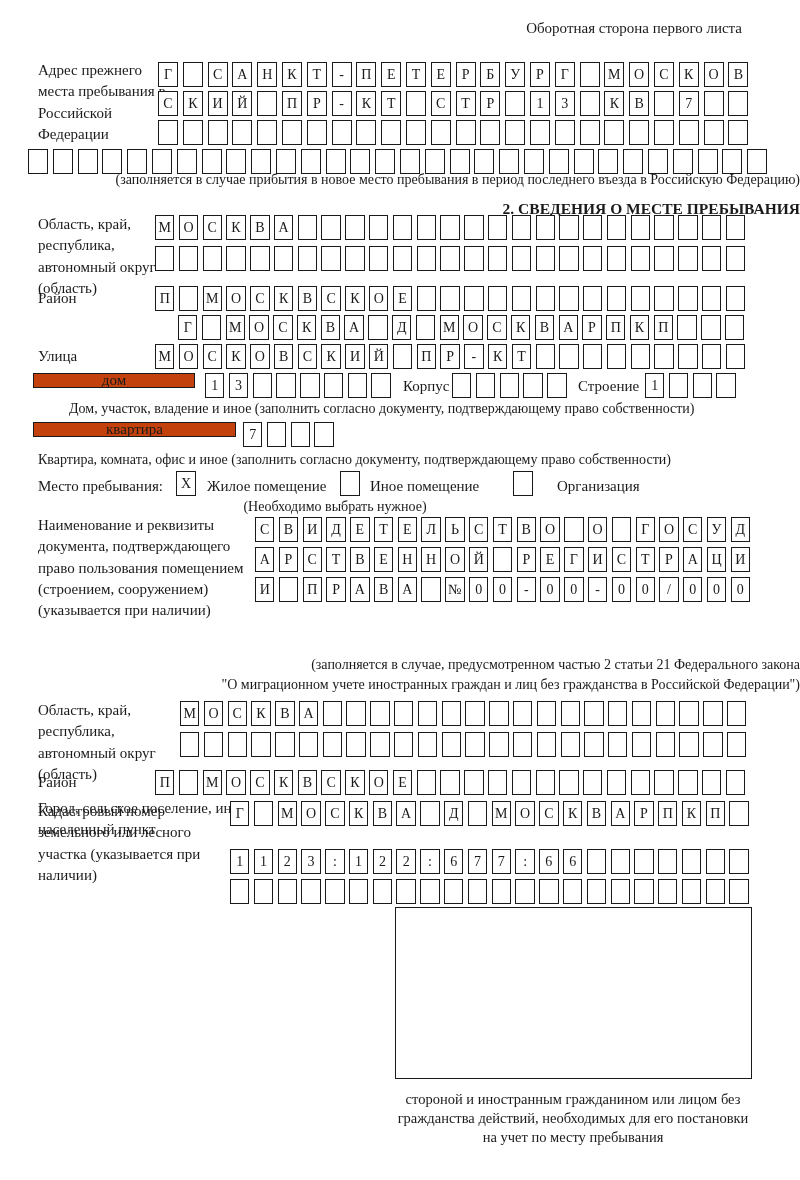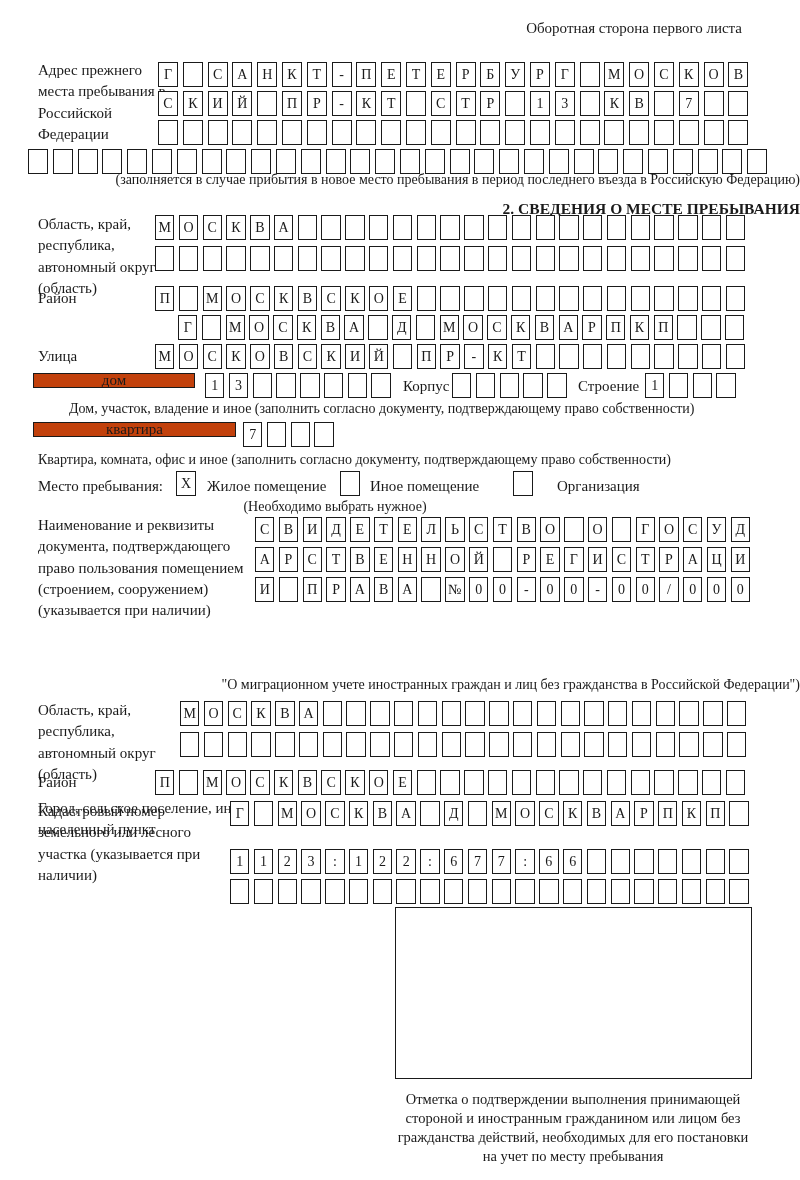--- a/index.html
+++ b/index.html
@@ -395,20 +395,21 @@
       <span class="cell">0</span>
       <span class="cell">-</span>
       <span class="cell">0</span>
       <span class="cell">0</span>
       <span class="cell">/</span>
       <span class="cell">0</span>
       <span class="cell">0</span>
       <span class="cell">0</span>
     </div>
 
+  <div class="abs note center" style="top:657px;">(заполняется в случае, предусмотренном частью 2 статьи 21 Федерального закона</div>
   <div class="abs note center" style="top:677px;">"О миграционном учете иностранных граждан и лиц без гражданства в Российской Федерации")</div>
 
   <div class="abs lbl" style="left:38px;top:700px;width:150px;">Область, край, республика, автономный округ (область)</div>
   <div class="cellrow" style="left:180px;top:701px;">
       <span class="cell">М</span>
       <span class="cell">О</span>
       <span class="cell">С</span>
       <span class="cell">К</span>
       <span class="cell">В</span>
       <span class="cell">А</span>
@@ -558,19 +559,18 @@
       <span class="cell"></span>
       <span class="cell"></span>
       <span class="cell"></span>
       <span class="cell"></span>
       <span class="cell"></span>
       <span class="cell"></span>
     </div>
 
   <div class="stamp" style="left:395px;top:907px;width:357px;height:172px;"></div>
   <div class="abs cap" style="left:373px;top:1090px;width:400px;text-align:center;">
-    <div>Отметка о подтверждении выполнения принимающей</div>
     <div>стороной и иностранным гражданином или лицом без</div>
     <div>гражданства действий, необходимых для его постановки</div>
     <div>на учет по месту пребывания</div>
   </div>
 
 </div>
 
 </body></html>

